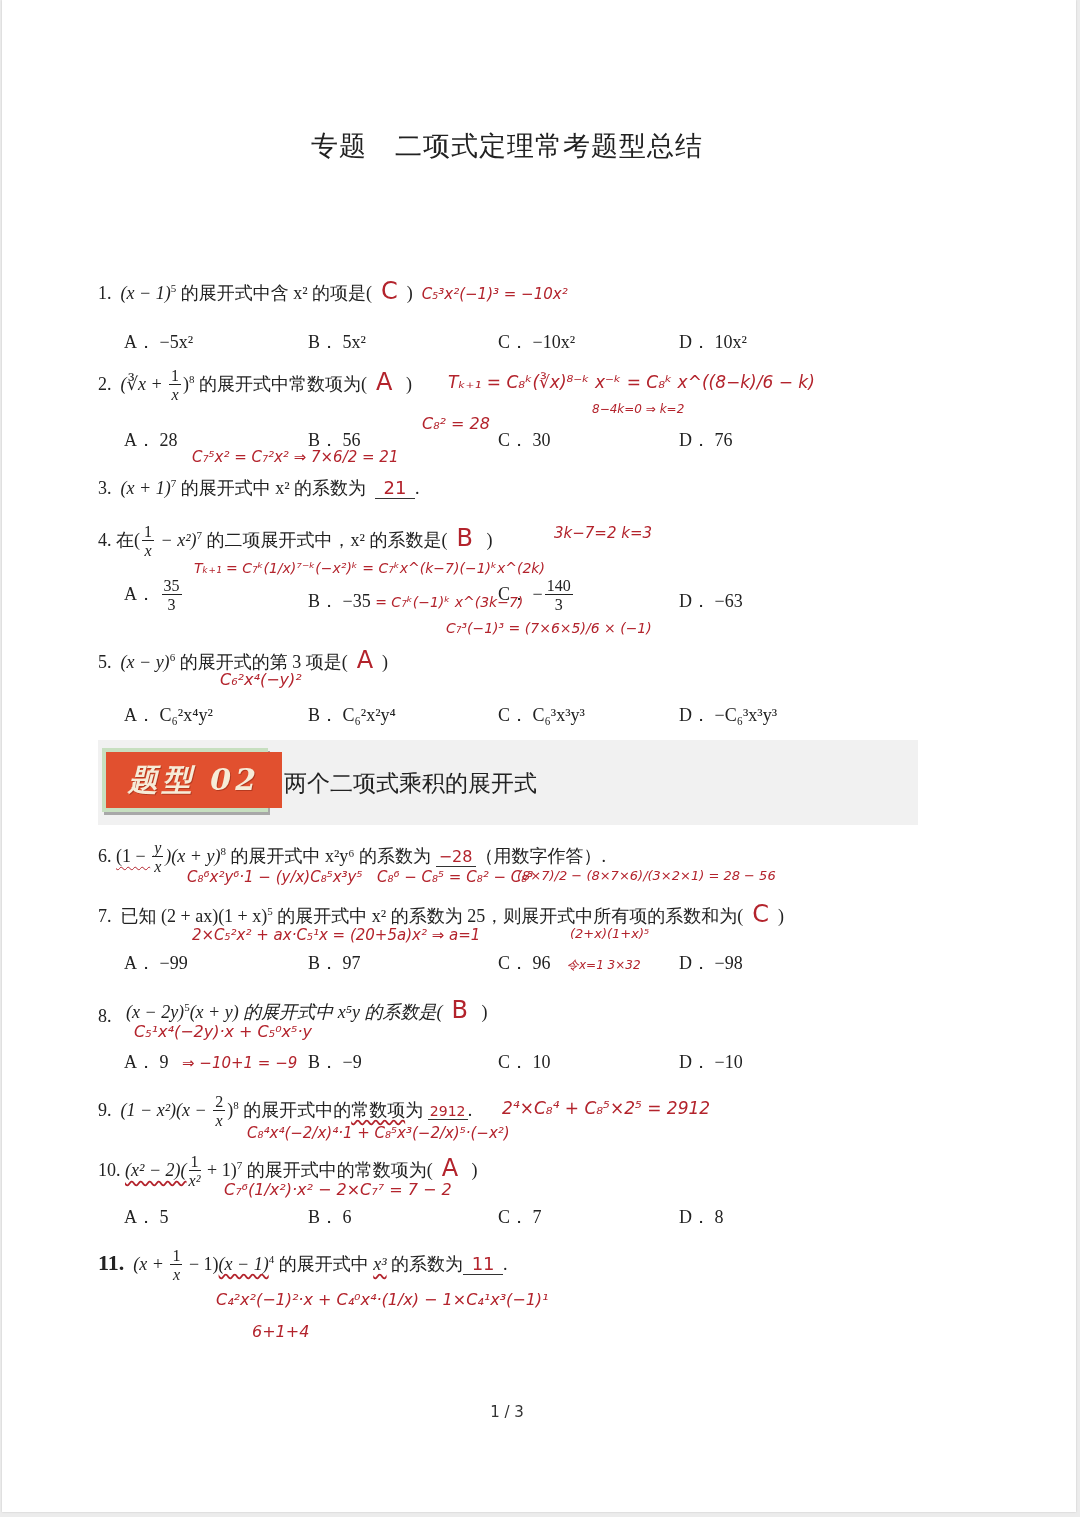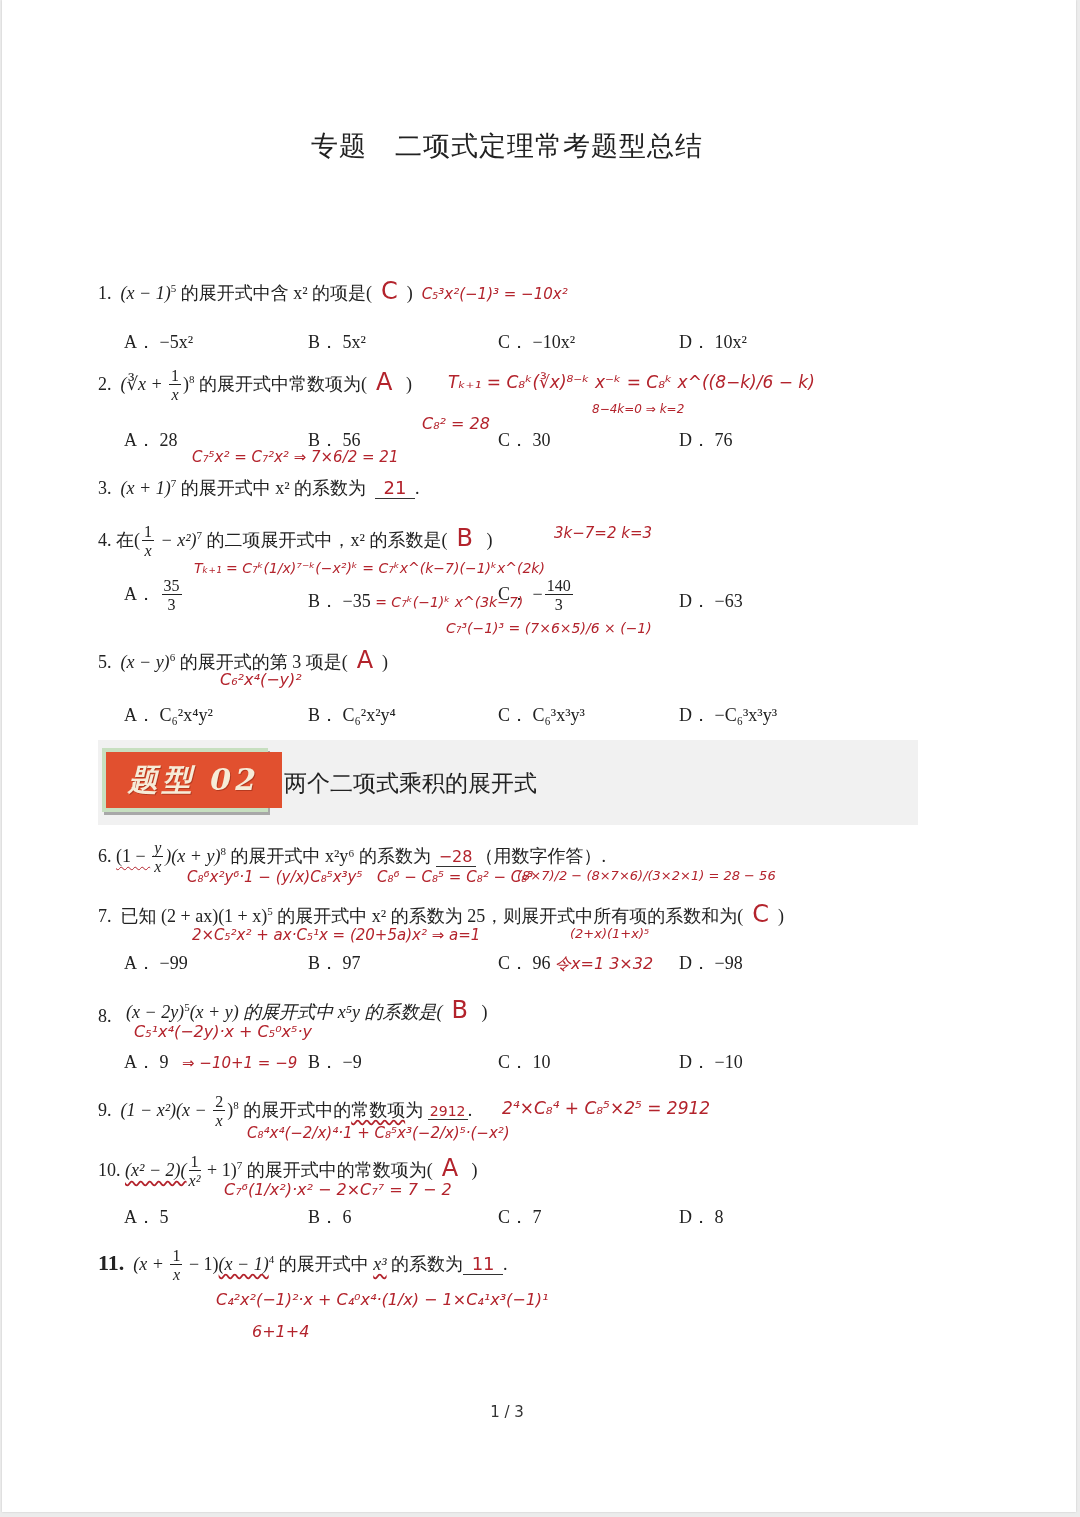--- a/index.html
+++ b/index.html
@@ -127,21 +127,21 @@
 
   <div class="abs q" style="left:96px; top:900px;">
     <span>7.</span>&nbsp; <span>已知 (2 + ax)(1 + x)</span><sup>5</sup><span> 的展开式中 x² 的系数为 25，则展开式中所有项的系数和为(</span>
     &nbsp;<span class="hw-ans">C</span>&nbsp;&nbsp;<span>)</span>
   </div>
   <div class="abs hw" style="left:190px; top:926px; font-size:15px;">2×C₅²x² + ax·C₅¹x = (20+5a)x² ⇒ a=1</div>
   <div class="abs hw" style="left:568px; top:926px; font-size:13px;">(2+x)(1+x)⁵</div>
   <div class="abs opt" style="left:122px; top:951px;">A．  −99</div>
   <div class="abs opt" style="left:306px; top:951px;">B．  97</div>
   <div class="abs opt" style="left:496px; top:951px;">
-    <span>C．  96</span> <span class="hw" style="font-size:16px;">令x=1  3×32</span>
+    <span>C．  96</span> <span class="hw" style="font-size:12px;margin-left:12px;">令x=1  3×32</span>
   </div>
   <div class="abs opt" style="left:677px; top:951px;">D．  −98</div>
 
   <div class="abs q" style="left:96px; top:1006px;">8.</div>
   <div class="abs q" style="left:124px; top:996px;">
     <i>(x − 2y)</i><sup>5</sup><i>(x + y) 的展开式中 x⁵y 的系数是(</i>
     &nbsp;<span class="hw-ans">B</span>&nbsp;&nbsp;&nbsp;<span>)</span>
   </div>
   <div class="abs hw" style="left:132px; top:1022px; font-size:16px;">C₅¹x⁴(−2y)·x + C₅⁰x⁵·y</div>
   <div class="abs opt" style="left:122px; top:1050px;">

